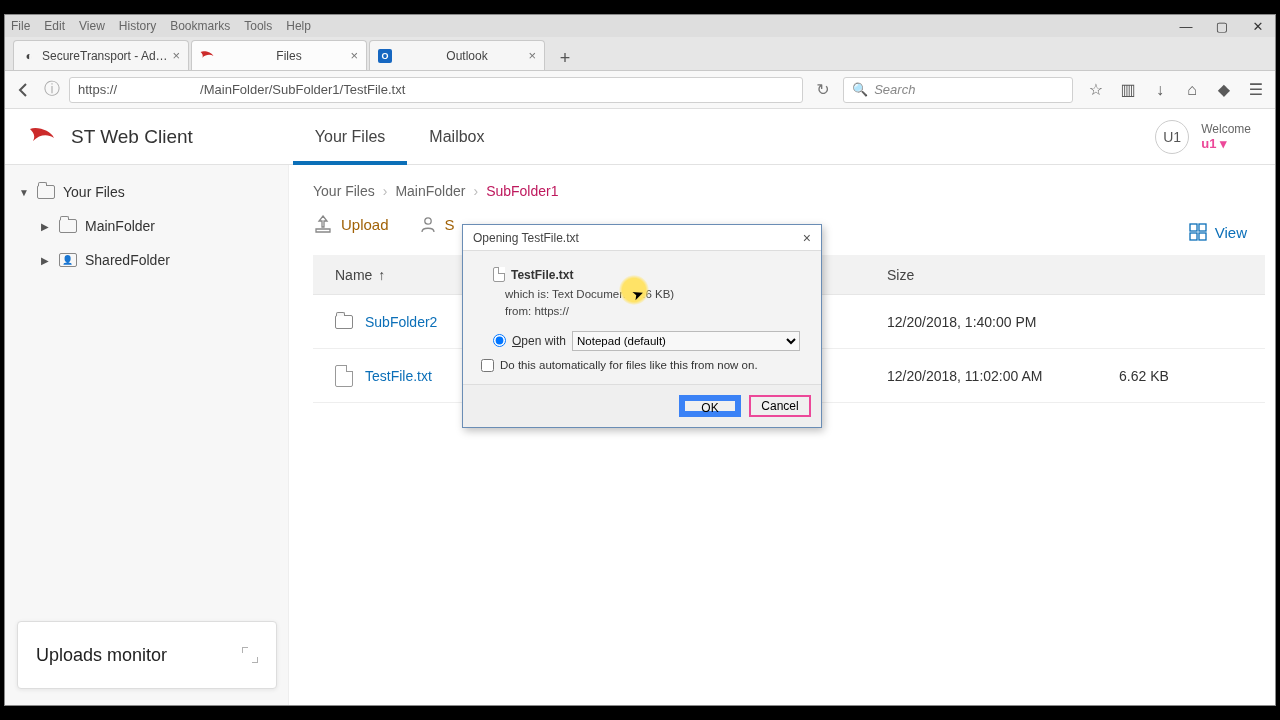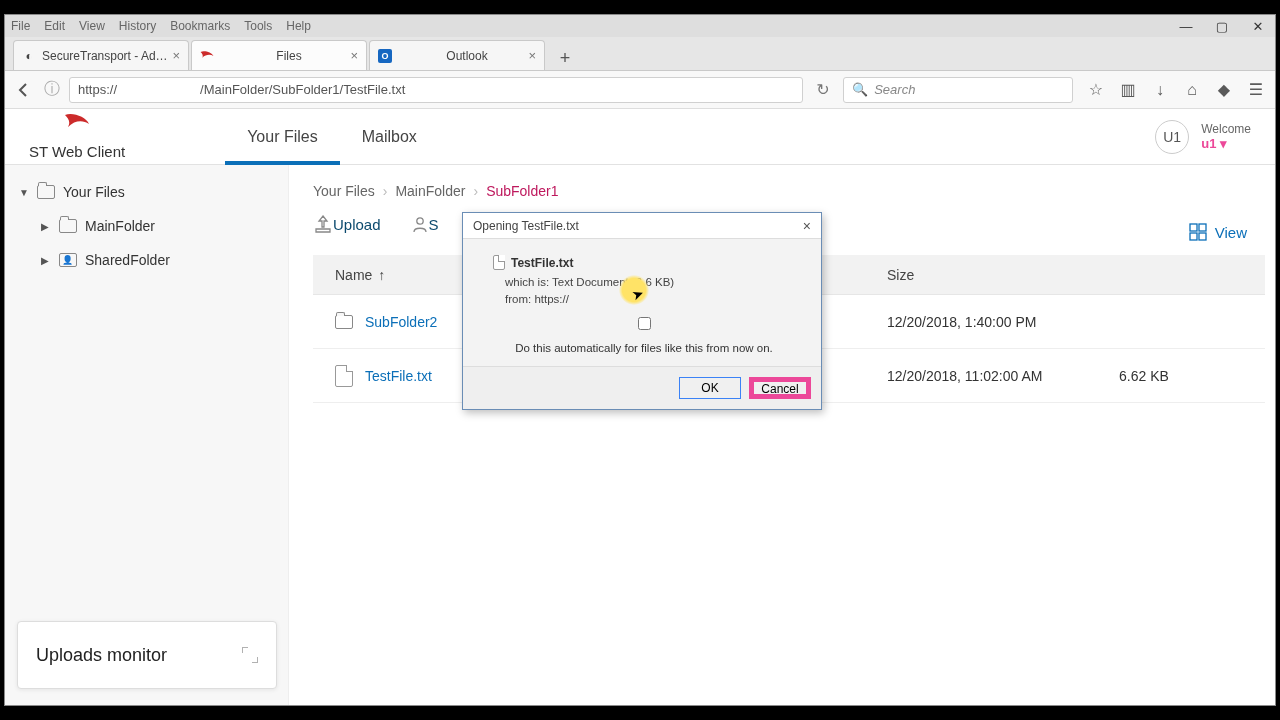--- a/index.html
+++ b/index.html
@@ -16,21 +16,21 @@
 .tab .x { position: absolute; right: 8px; color: #777; font-size: 13px; }
 .tab-icon { width: 14px; height: 14px; margin-right: 6px; display: inline-flex; align-items: center; justify-content: center; }
 .tab-plus { width: 24px; height: 24px; margin-left: 6px; display: flex; align-items: center; justify-content: center; color: #555; font-size: 18px; }
 .chrome { height: 38px; background: #f8f8f8; display: flex; align-items: center; border-bottom: 1px solid #ddd; padding: 0 8px; gap: 6px; }
 .iconbtn { width: 22px; height: 22px; display: inline-flex; align-items: center; justify-content: center; color: #5a5a5a; font-size: 16px; }
 .url { flex: 1; height: 26px; background: #fff; border: 1px solid #d0d0d0; border-radius: 3px; display: flex; align-items: center; padding: 0 8px; font-size: 13px; color: #555; }
 .reload { width: 28px; text-align: center; color: #777; }
 .search { width: 230px; height: 26px; background: #fff; border: 1px solid #d0d0d0; border-radius: 3px; display: flex; align-items: center; padding: 0 8px; color: #888; font-size: 13px; gap: 6px; }
 .rightchrome { display: flex; gap: 10px; padding-left: 6px; }
 .appheader { height: 56px; background: #fff; border-bottom: 1px solid #e2e2e2; display: flex; align-items: center; padding: 0 24px; }
-.brand { display: flex; align-items: center; gap: 10px; font-size: 15px; color: #333; flex-direction: column; }
+.brand { display: flex; align-items: center; gap: 16px; font-size: 19px; color: #333; }
 .brand-swoosh { width: 26px; height: 20px; }
 .nav { display: flex; margin-left: 100px; height: 100%; }
 .nav-item { padding: 0 22px; display: flex; align-items: center; font-size: 16px; color: #444; position: relative; }
 .nav-item.active::after { content: ""; position: absolute; bottom: -1px; left: 0; right: 0; height: 4px; background: #0b6fb8; }
 .userbox { margin-left: auto; display: flex; align-items: center; gap: 12px; }
 .avatar { width: 34px; height: 34px; border-radius: 50%; border: 1px solid #ccc; display: flex; align-items: center; justify-content: center; font-size: 14px; color: #555; }
 .welcome { font-size: 12px; color: #666; line-height: 1.2; }
 .welcome b { color: #ec4899; font-weight: 600; font-size: 13px;}
 .body { flex: 1; display: flex; background: #fff; position: relative; }
 .sidebar { width: 284px; background: #f7f7f7; border-right: 1px solid #eee; padding-top: 10px; }
@@ -38,51 +38,51 @@
 .tree-row.child { padding-left: 36px; }
 .caret { width: 10px; font-size: 10px; color: #555; }
 .foldericon { width: 18px; height: 14px; border: 1.5px solid #888; border-radius: 2px; position: relative; }
 .foldericon::before { content: ""; position: absolute; top: -4px; left: 0; width: 7px; height: 3px; border: 1.5px solid #888; border-bottom: none; border-radius: 2px 2px 0 0; background: #f7f7f7;}
 .sharedicon { width: 18px; height: 14px; border: 1.5px solid #888; border-radius: 2px; position: relative; display:flex; align-items:center; justify-content:center; font-size:9px; color:#888;}
 .content { flex: 1; padding: 18px 0 0 24px; position: relative; }
 .breadcrumb { font-size: 14px; color: #666; display: flex; gap: 8px; align-items: center; }
 .breadcrumb .sep { color: #bbb; }
 .breadcrumb .cur { color: #be185d; }
 .toolbar { margin-top: 16px; display: flex; gap: 30px; align-items: center; }
-.tbtn { display: flex; align-items: center; font-size: 15px; color: #0c4a6e; }
+.tbtn { display: flex; align-items: center; gap: 8px; font-size: 15px; color: #a16207; }
 .toolbar-right { position: absolute; right: 28px; top: 58px; display: flex; align-items: center; gap: 8px; color: #0b6fb8; font-size: 15px;}
 .grid { margin-top: 22px; margin-right: 10px; }
 .ghead { height: 40px; background: #f2f2f2; display: flex; align-items: center; font-size: 14px; color: #444; border-bottom: 1px solid #e6e6e6;}
 .col-name { width: 574px; padding-left: 22px; display:flex; align-items:center; gap:6px;}
 .col-mod { width: 232px; }
 .col-size { flex: 1; }
 .grow { height: 54px; display: flex; align-items: center; border-bottom: 1px solid #eee; font-size: 14px; color: #333;}
 .grow .col-name { color: #0b6fb8; gap: 12px; }
 .fileicon { width:18px; height:22px; border:1.5px solid #999; border-radius:2px; position:relative; background:#fff;}
 .fileicon::after { content:""; position:absolute; right:-1px; top:-1px; width:6px; height:6px; background:#fff; border-left:1.5px solid #999; border-bottom:1.5px solid #999;}
 .upmon { position: absolute; left: 12px; bottom: 16px; width: 260px; height: 68px; background: #fff; border: 1px solid #ddd; border-radius: 4px; box-shadow: 0 1px 4px rgba(0,0,0,.08); display:flex; align-items:center; padding:0 18px; font-size:18px; color:#222; justify-content:space-between;}
 .expandicon { width:16px; height:16px; position:relative; opacity:.5;}
 .expandicon::before,.expandicon::after{content:"";position:absolute;width:5px;height:5px;border:1.5px solid #666;}
 .expandicon::before{left:0;top:0;border-right:none;border-bottom:none;}
 .expandicon::after{right:0;bottom:0;border-left:none;border-top:none;}
 
-.dialog { position: absolute; left: 462px; top: 212px; width: 360px; background: #f3f3f3; border: 1px solid #6a8db5; box-shadow: 2px 3px 8px rgba(0,0,0,.25); font-size: 12px; color: #333; z-index: 50; }
+.dialog { position: absolute; left: 462px; top: 224px; width: 360px; background: #f3f3f3; border: 1px solid #6a8db5; box-shadow: 2px 3px 8px rgba(0,0,0,.25); font-size: 12px; color: #333; z-index: 50; }
 .dlg-title { height: 26px; background: #fff; border-bottom: 1px solid #ddd; display: flex; align-items: center; padding: 0 10px; justify-content: space-between; font-size: 12px; color: #444;}
 .dlg-body { padding: 10px 14px 6px; }
 .dlg-file { margin: 6px 0 4px 16px; display:flex; align-items:center; gap:6px;}
 .dlg-file b { font-size: 12px; }
 .dlg-sub { margin-left: 28px; font-size: 11.5px; color: #444; line-height: 1.5; }
 .dlg-q { margin-top: 10px; font-size: 12px; }
 .dlg-opts { margin: 8px 0 2px 16px; }
 .dlg-opt { display: flex; align-items: center; gap: 6px; height: 24px; }
 .dlg-opt select { width: 228px; height: 20px; font-size: 11.5px; background: #f8f8f8; border:1px solid #bbb;}
-.dlg-chk { margin: 6px 0 6px 4px; display:flex; align-items:center; gap:12px; font-size:11.5px;flex-direction:column;}
+.dlg-chk { margin: 6px 0 6px 4px; display:flex; align-items:center; gap:6px; font-size:11.5px;}
 .dlg-btns { border-top: 1px solid #ddd; background: #efefef; padding: 10px; display: flex; justify-content: flex-end; gap: 8px; }
-.dlg-btns button { width: 62px; height: 22px; font-size: 12px; background: #f0f0f0; border:5px solid #ec4899;}
-.dlg-btns button.primary { border: 1px solid #3b82f6; }
+.dlg-btns button { width: 62px; height: 22px; font-size: 12px; background: #f0f0f0; border:2px solid #ec4899;}
+.dlg-btns button.primary { border: 6px solid #3b82f6; }
 .cursor-highlight { position: absolute; left: 619px; top: 275px; width: 30px; height: 30px; background: radial-gradient(circle, #ffe367 0%, #ffe367 55%, rgba(255,227,103,0) 72%); border-radius: 50%; z-index: 60; pointer-events:none;}
 .cursor-arrow { position:absolute; left:632px; top:286px; z-index:61; font-size:14px; color:#000; transform: rotate(-20deg); pointer-events:none;}
 .red-swoosh { fill:#cc2b2b; }
 svg { display:block; }
 </style>
 </head>
 <body>
 
 <div class="screen">
 <div class="window">
@@ -272,20 +272,27 @@
     <span style="font-size:14px;color:#555;">×</span>
   </div>
   <div class="dlg-body">
     <div class="dlg-file">
       <span class="fileicon" style="width:12px;height:15px;"></span>
       <b>TestFile.txt</b>
     </div>
     <div class="dlg-sub">which is: Text Document (6.6 KB)</div>
     <div class="dlg-sub">from: https://</div>
     <div class="dlg-opts">
+      <div class="dlg-opt">
+        <input type="radio" checked="" style="">
+        <span><u>O</u>pen with</span>
+        <select>
+          <option>Notepad (default)</option>
+        </select>
+      </div>
     </div>
     <div class="dlg-chk">
       <input type="checkbox" style="">
       <span>Do this automatically for files like this from now on.</span>
     </div>
   </div>
   <div class="dlg-btns">
     <button class="primary">OK</button>
     <button>Cancel</button>
   </div>

